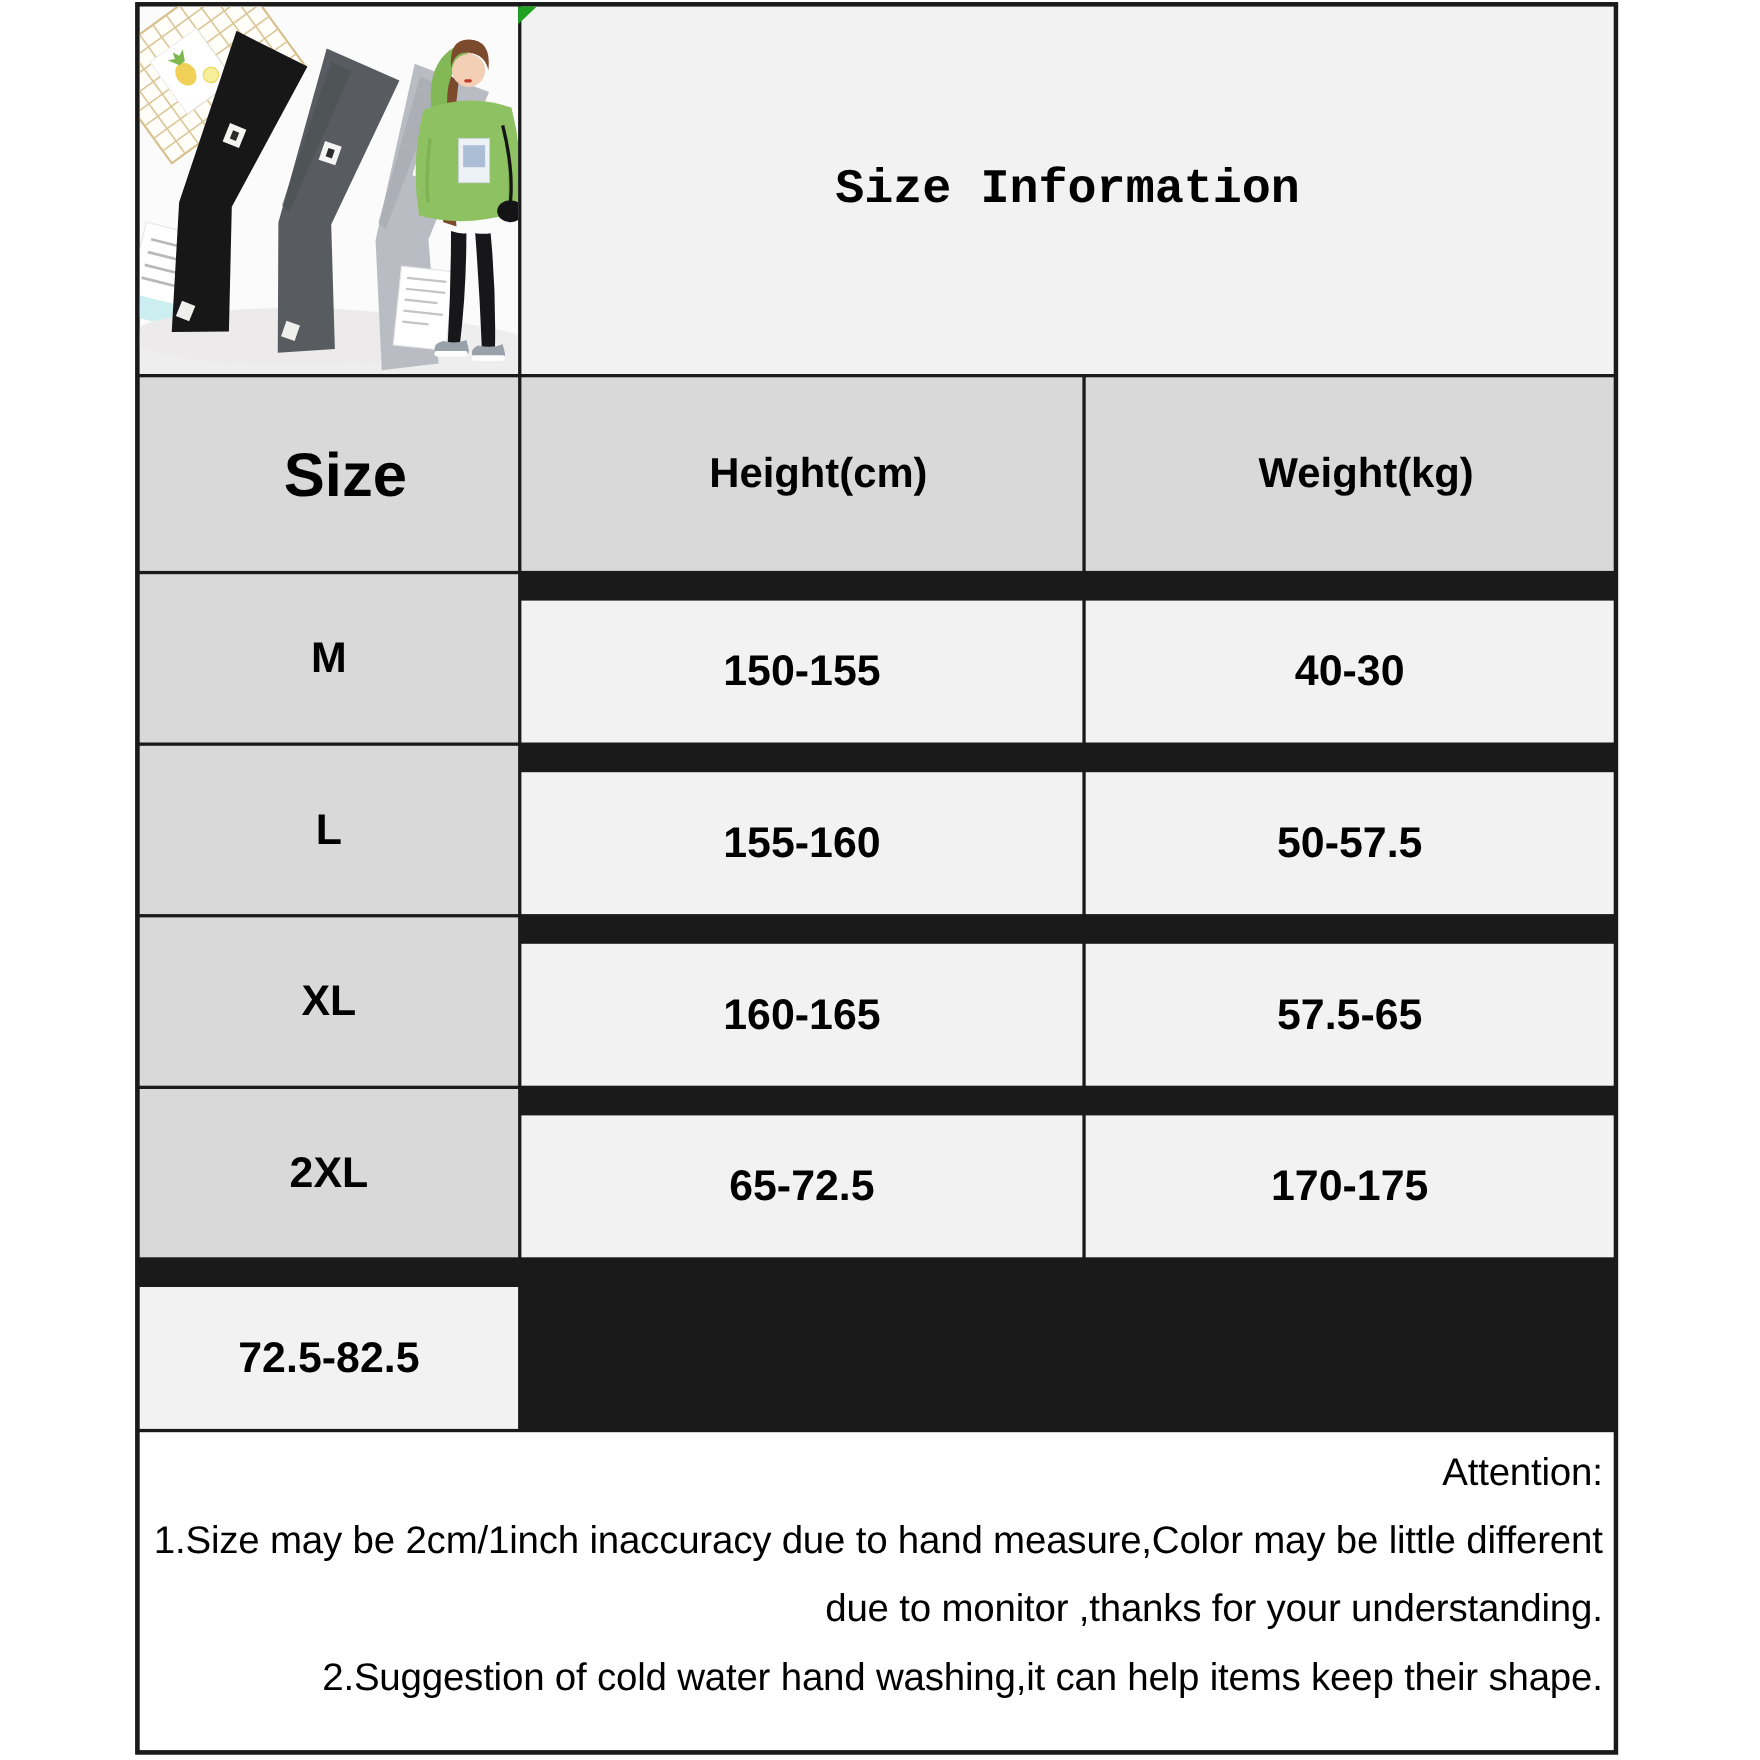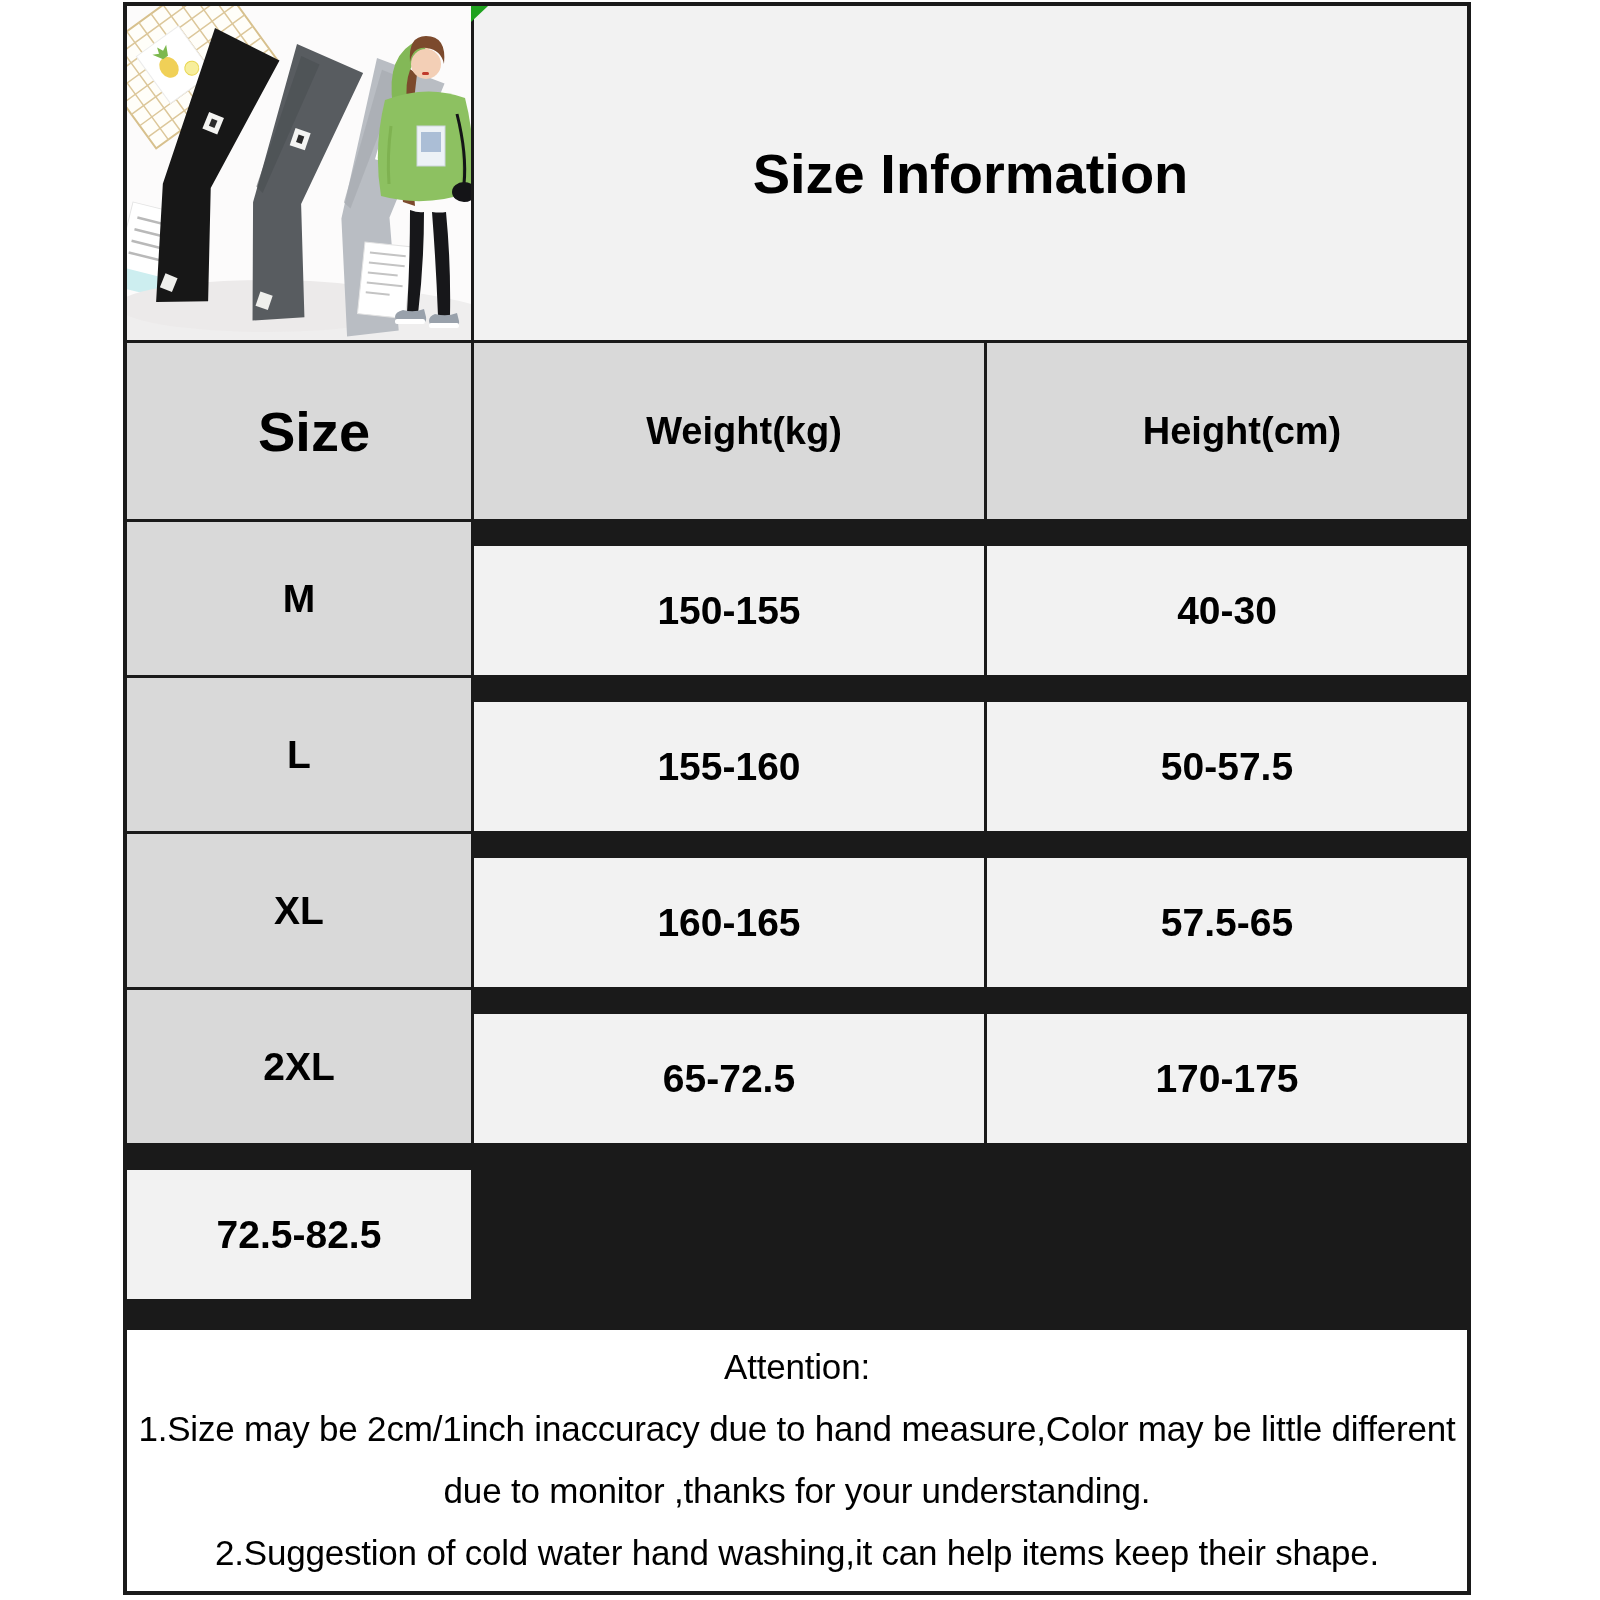--- a/index.html
+++ b/index.html
@@ -14,35 +14,35 @@
     background:var(--border,#1a1a1a);
     display:grid;
     grid-template-columns:344px 510px 1fr;
     grid-template-rows:334px 176px 153px 153px 153px 153px 153px 1fr;
     gap:3px;
   }
   .cell{display:flex;align-items:center;justify-content:center;text-align:center;}
   .img-cell{background:#ffffff;overflow:hidden;padding:0;}
   .title-cell{
     grid-column:2/4;background:var(--title-bg,#f2f2f2);
-    font-weight:bold;font-size:56px;position:relative;letter-spacing:0;
+    font-weight:bold;font-size:44px;position:relative;letter-spacing:0;font-family:Liberation Mono, monospace;
   }
   .corner-marker{
     position:absolute;left:-3px;top:0;width:0;height:0;
     border-top:16px solid var(--marker-green,#1fa21f);
     border-right:17px solid transparent;
   }
   .hdr{background:var(--header-bg,#d9d9d9);font-weight:bold;font-size:38px;padding-left:30px;}
   .hdr-size{font-size:56px;}
   .rowhdr{background:var(--header-bg,#d9d9d9);font-weight:bold;font-size:39px;}
   .val{background:var(--cell-bg,#f2f2f2);font-weight:bold;font-size:39px;margin-top:24px;}
   .attention{
     grid-column:1/4;background:var(--attention-bg,#ffffff);
-    display:block;text-align:center;padding:6px 10px;box-sizing:border-box;
-    font-size:35px;line-height:62px;letter-spacing:-0.2px;margin-top:28px;
+    display:block;text-align:right;padding:6px 10px;box-sizing:border-box;
+    font-size:35px;line-height:62px;letter-spacing:-0.2px;
   }
   .attention p{margin:0;}
   svg{display:block;}
 </style>
 </head>
 <body>
 
 <div class="sheet">
 
   <div class="cell img-cell">
@@ -117,22 +117,22 @@
       </g>
     </svg>
   </div>
 
   <div class="cell title-cell">
     <div class="corner-marker"></div>
     <span>Size Information</span>
   </div>
 
   <div class="cell hdr hdr-size">Size</div>
+  <div class="cell hdr">Height(cm)</div>
   <div class="cell hdr">Weight(kg)</div>
-  <div class="cell hdr">Height(cm)</div>
 
   <div class="cell rowhdr">M</div>
   <div class="cell val">150-155</div>
   <div class="cell val">40-30</div>
 
   <div class="cell rowhdr">L</div>
   <div class="cell val">155-160</div>
   <div class="cell val">50-57.5</div>
 
   <div class="cell rowhdr">XL</div>

